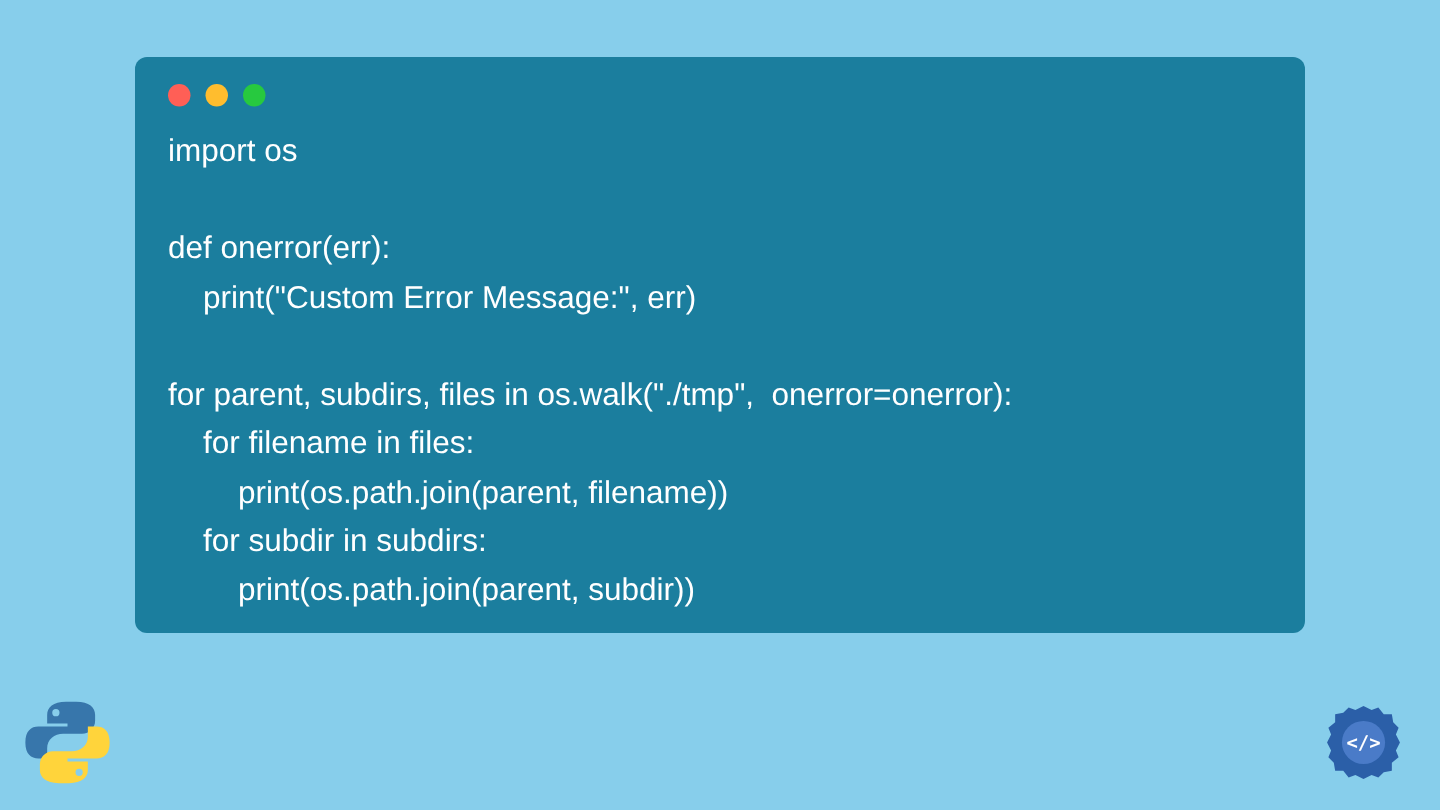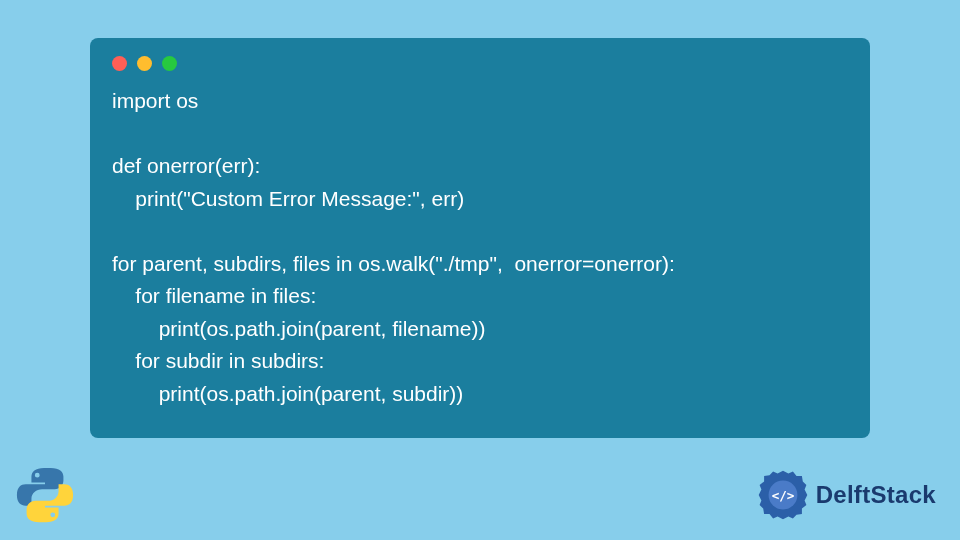--- a/index.html
+++ b/index.html
@@ -11,21 +11,21 @@
     position: relative;
     overflow: hidden;
   }
   .code-window {
     position: absolute;
     top: 38px;
     left: 90px;
     right: 90px;
     background: #1B7E9E;
     border-radius: 8px;
-    padding: 18px 22px 28px 22px;
+    padding: 18px 22px 12px 22px;
   }
   .window-controls {
     display: flex;
     gap: 10px;
     margin-bottom: 14px;
   }
   .dot {
     width: 15px;
     height: 15px;
     border-radius: 50%;
@@ -94,14 +94,13 @@
 </svg>
 
 <div class="delftstack-logo">
   <svg class="delft-icon" viewBox="0 0 60 60">
     <g transform="translate(30,30)">
       <path d="M0,-27 L6,-24 L11,-26 L15,-21 L21,-21 L22,-15 L26,-11 L24,-6 L27,0 L24,6 L26,11 L21,15 L21,21 L15,22 L11,26 L6,24 L0,27 L-6,24 L-11,26 L-15,21 L-21,21 L-22,15 L-26,11 L-24,6 L-27,0 L-24,-6 L-26,-11 L-21,-15 L-21,-21 L-15,-22 L-11,-26 L-6,-24 Z" fill="#2B5FA8"></path>
       <circle r="16" fill="#4A7BC8"></circle>
       <text x="0" y="5" text-anchor="middle" font-size="14" fill="#FFFFFF" font-family="monospace" font-weight="bold">&lt;/&gt;</text>
     </g>
   </svg>
-  <span class="delft-text">DelftStack</span>
 </div>
 
 </body></html>

